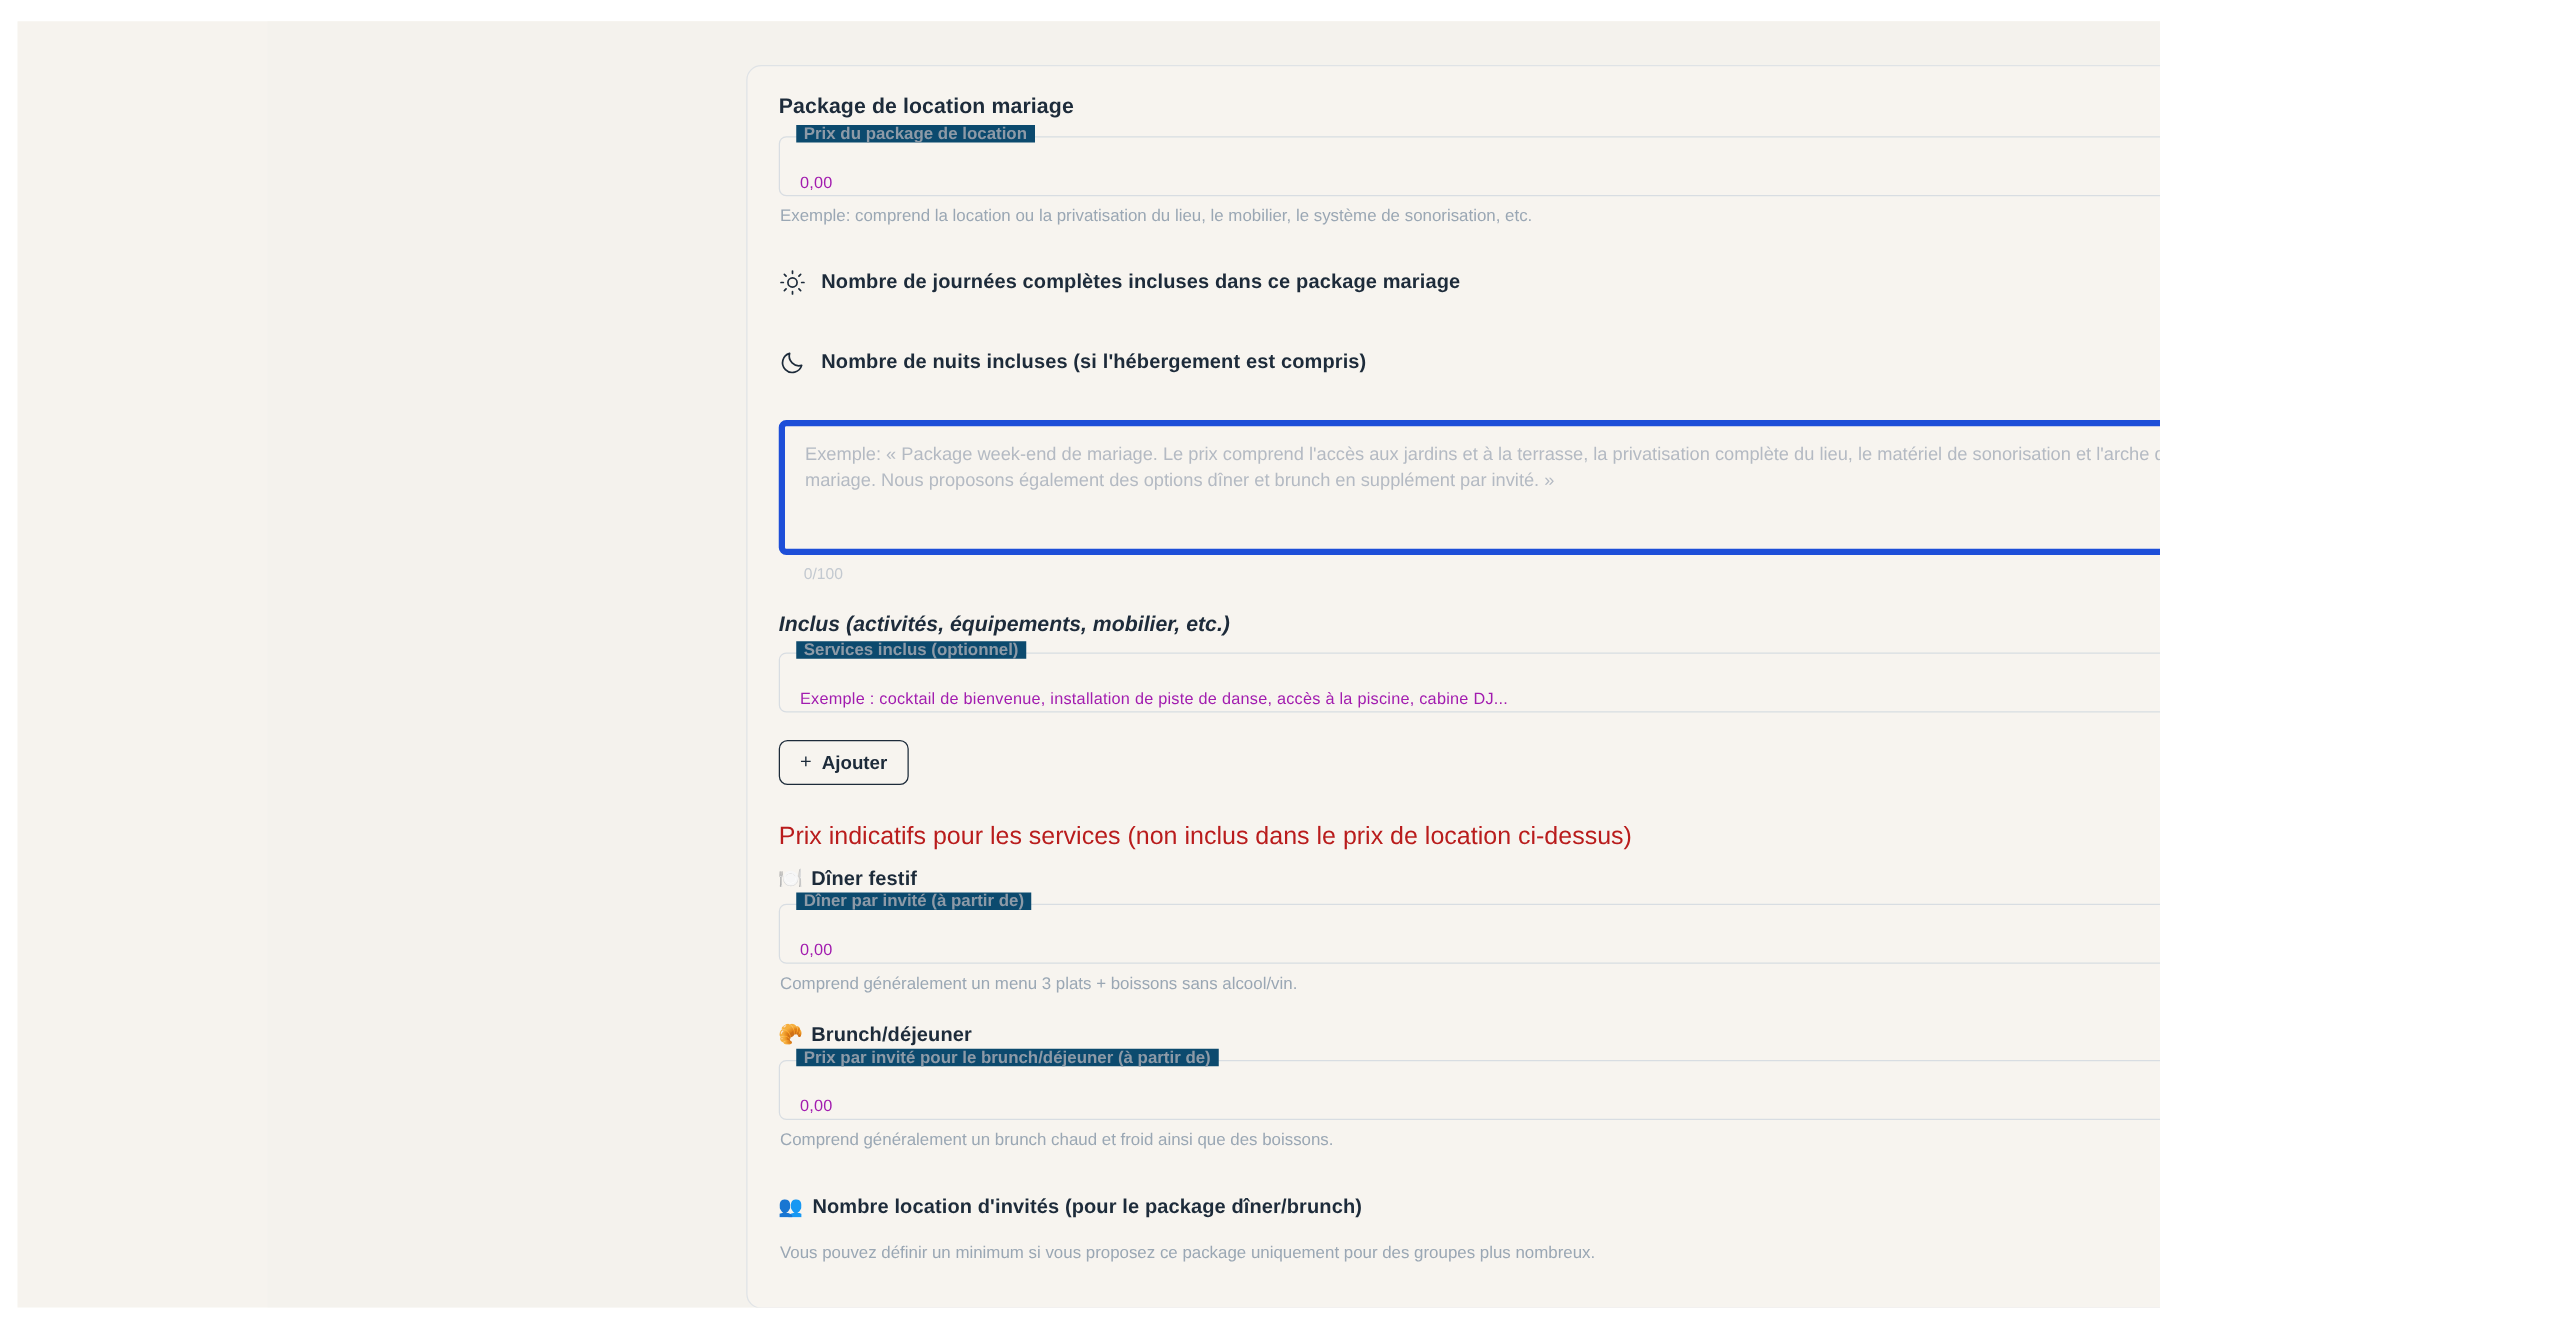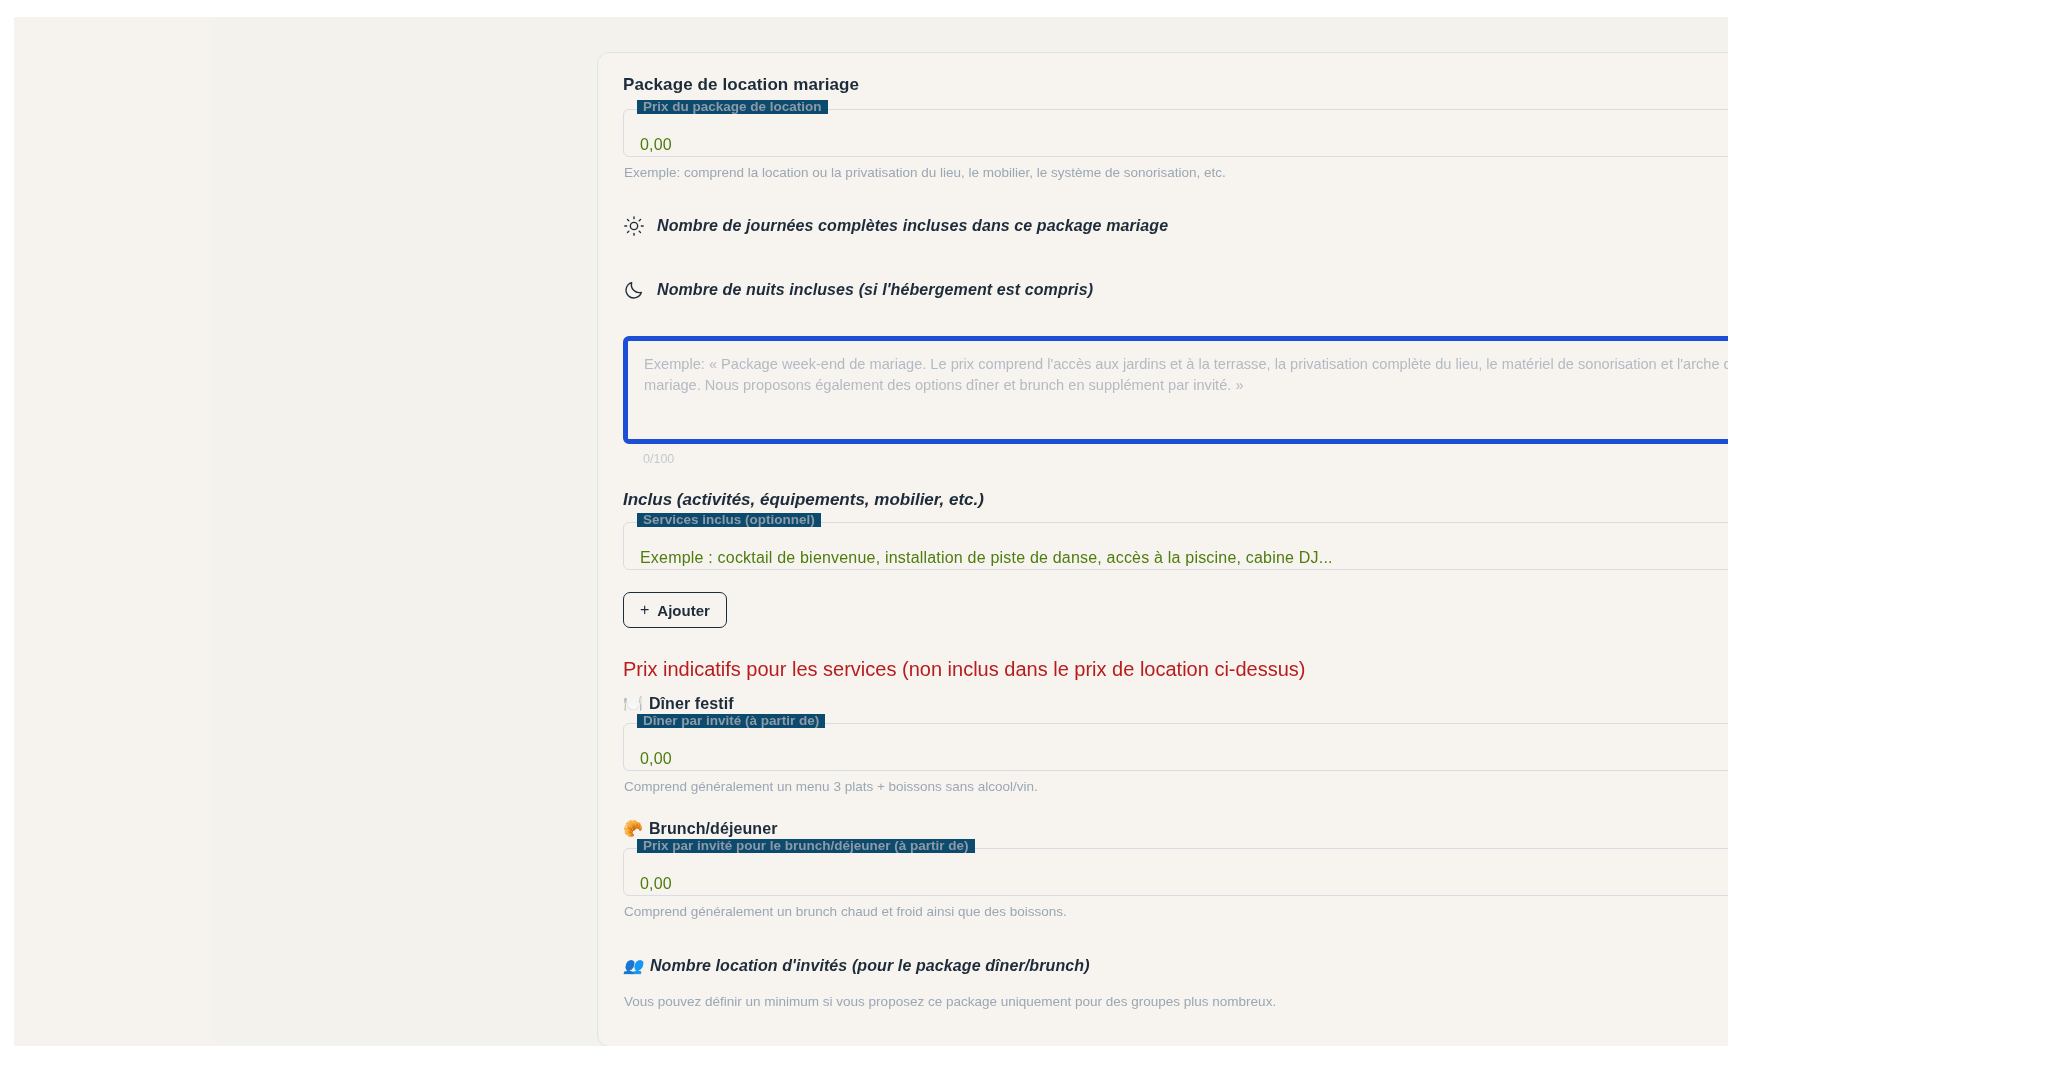--- a/index.html
+++ b/index.html
@@ -80,22 +80,22 @@
     position: relative;
     height: 48px;
     border: 1px solid #d8dde2;
     border-radius: 6px;
     background: transparent;
     display: flex;
     align-items: center;
     padding: 0 16px;
   }
   .field .control .value {
-    font-size: 16px;
-    color: #4d7c0f;
+    font-size: 13px;
+    color: #a21caf;
     letter-spacing: .2px;
     margin-top: 24px;
   }
   .field .control .suffix {
     position: absolute;
     right: 16px;
     font-size: 19px;
     color: #7d8b98;
     line-height: 1;
   }
@@ -120,21 +120,20 @@
     font-size: 12.5px;
     color: #c3c9d0;
   }
 
   
   .icon-row {
     display: flex;
     align-items: center;
     justify-content: space-between;
     margin-top: 24px;
-    font-style: italic;
   }
   .icon-row-left { display: flex; align-items: center; gap: 12px; }
   .icon-row-label {
     font-size: 16px;
     font-weight: 700;
     color: #1d2b3a;
     letter-spacing: .1px;
   }
   .num-input {
     width: 80px; height: 40px;

